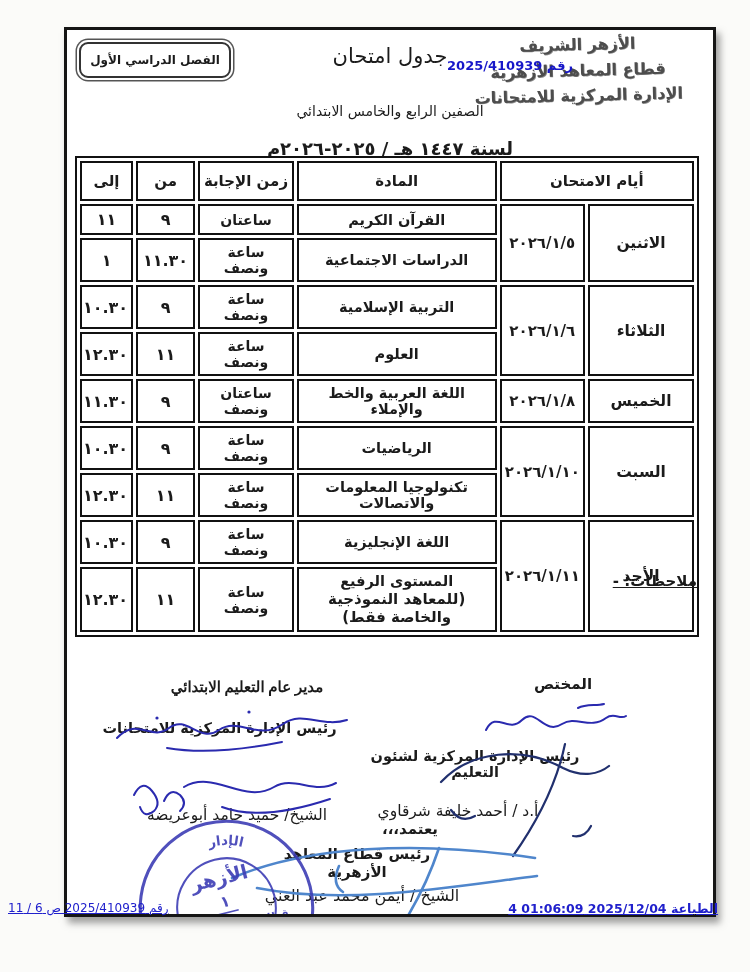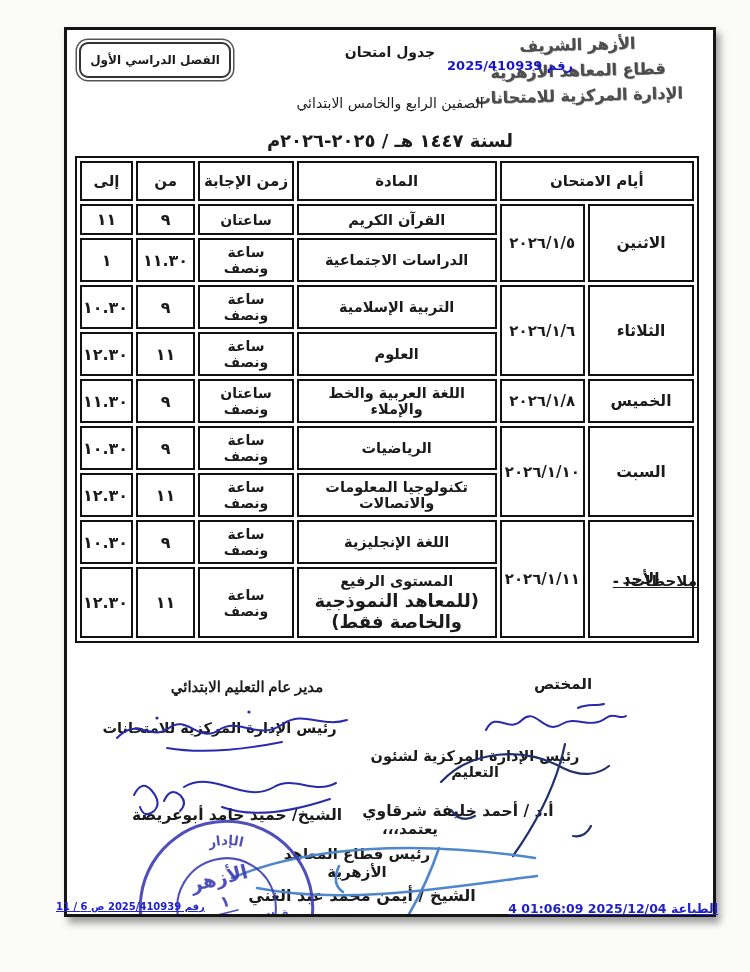--- a/index.html
+++ b/index.html
@@ -21,55 +21,55 @@
        font-size:12px;font-weight:bold;border:2px solid #333;border-radius:9px;
        box-shadow:0 0 0 2px #fff,0 0 0 3.5px #555;background:#fff;}
   
   .org{position:absolute;right:6px;top:2px;width:258px;text-align:center;color:#4d4d4d;
        font-weight:bold;font-size:16px;line-height:1.6;transform:rotate(-1.5deg);
        text-shadow:.6px .6px 0 #8a8a8a;}
   .ref{position:absolute;right:140px;top:5px;color:var(--ref-blue);font-size:13px;font-weight:bold;
        direction:rtl;white-space:nowrap;z-index:3;margin-top:23px;}
   
   .titles{position:absolute;left:0;right:0;top:14px;text-align:center;pointer-events:none;}
-  .t1{font-size:14px;font-weight:bold;}
+  .t1{font-size:21px;font-weight:normal;}
   .t2{font-size:14px;font-weight:normal;margin-top:35px;}
   .t3{font-size:18px;font-weight:bold;margin-top:19px;}
   
   .exam-table{position:absolute;top:126px;right:14px;width:624px;table-layout:fixed;
        border-collapse:separate;border-spacing:3px;border:2.5px solid #111;background:#fff;}
   .exam-table th,.exam-table td{border:2px solid #111;text-align:center;vertical-align:middle;
        font-weight:bold;padding:4px 3px;background:#fff;}
   .exam-table th{font-size:15px;height:40px;}
   .c-day{font-size:15.5px;width:104px;}
   .c-date{font-size:15px;width:84px;}
   .c-subject{font-size:14.5px;width:196px;height:16px;}
   .c-duration{font-size:14px;width:94px;}
   .c-from{font-size:16px;width:58px;}
   .c-to{font-size:16px;width:52px;}
-  .subject2{font-size:18px;margin-top:1px;}
+  .subject2{font-size:15px;margin-top:1px;}
   
   .notes{position:absolute;top:542px;right:16px;width:620px;text-align:right;font-weight:bold;}
   .notes-heading{font-size:15px;text-decoration:underline;margin-bottom:11px;}
   .note-item{font-size:14.5px;line-height:1.8;}
   
   .sig-label{position:absolute;font-weight:bold;text-align:center;font-size:15px;}
-  .sig-name{position:absolute;font-weight:bold;text-align:center;font-size:15.5px;}
+  .sig-name{position:absolute;font-weight:normal;text-align:center;font-size:15.5px;}
   .sig-svg{position:absolute;overflow:visible;}
   .ink{fill:none;stroke:var(--ink-blue);stroke-width:2;stroke-linecap:round;}
   .ink-dark{fill:none;stroke:#21306e;stroke-width:2.2;stroke-linecap:round;}
   .ink-light{fill:none;stroke:var(--light-blue);stroke-width:2.6;stroke-linecap:round;}
   
   .stamp{position:absolute;left:62px;top:780px;width:195px;height:195px;transform:rotate(-14deg);opacity:.9;}
   .stamp-ring{fill:none;stroke:var(--stamp-blue);stroke-width:3;}
   .stamp-ring2{fill:none;stroke:var(--stamp-blue);stroke-width:2;}
   .stamp-text{fill:var(--stamp-blue);font-weight:bold;}
   
-  .footer-left{position:absolute;left:8px;top:901px;color:var(--footer-blue);font-size:10px;
-       font-weight:bold;text-decoration:underline;direction:rtl;z-index:6;margin-left:48px;}
+  .footer-left{position:absolute;left:8px;top:901px;color:var(--footer-blue);font-size:12px;
+       font-weight:normal;text-decoration:underline;direction:rtl;z-index:6;}
   .footer-right{position:absolute;right:32px;top:901px;color:var(--footer-blue);font-size:12.5px;
        font-weight:bold;text-decoration:underline;direction:rtl;z-index:6;}
 </style>
 </head>
 <body>
 
 <div class="page">
 
   <div class="doc">
 

